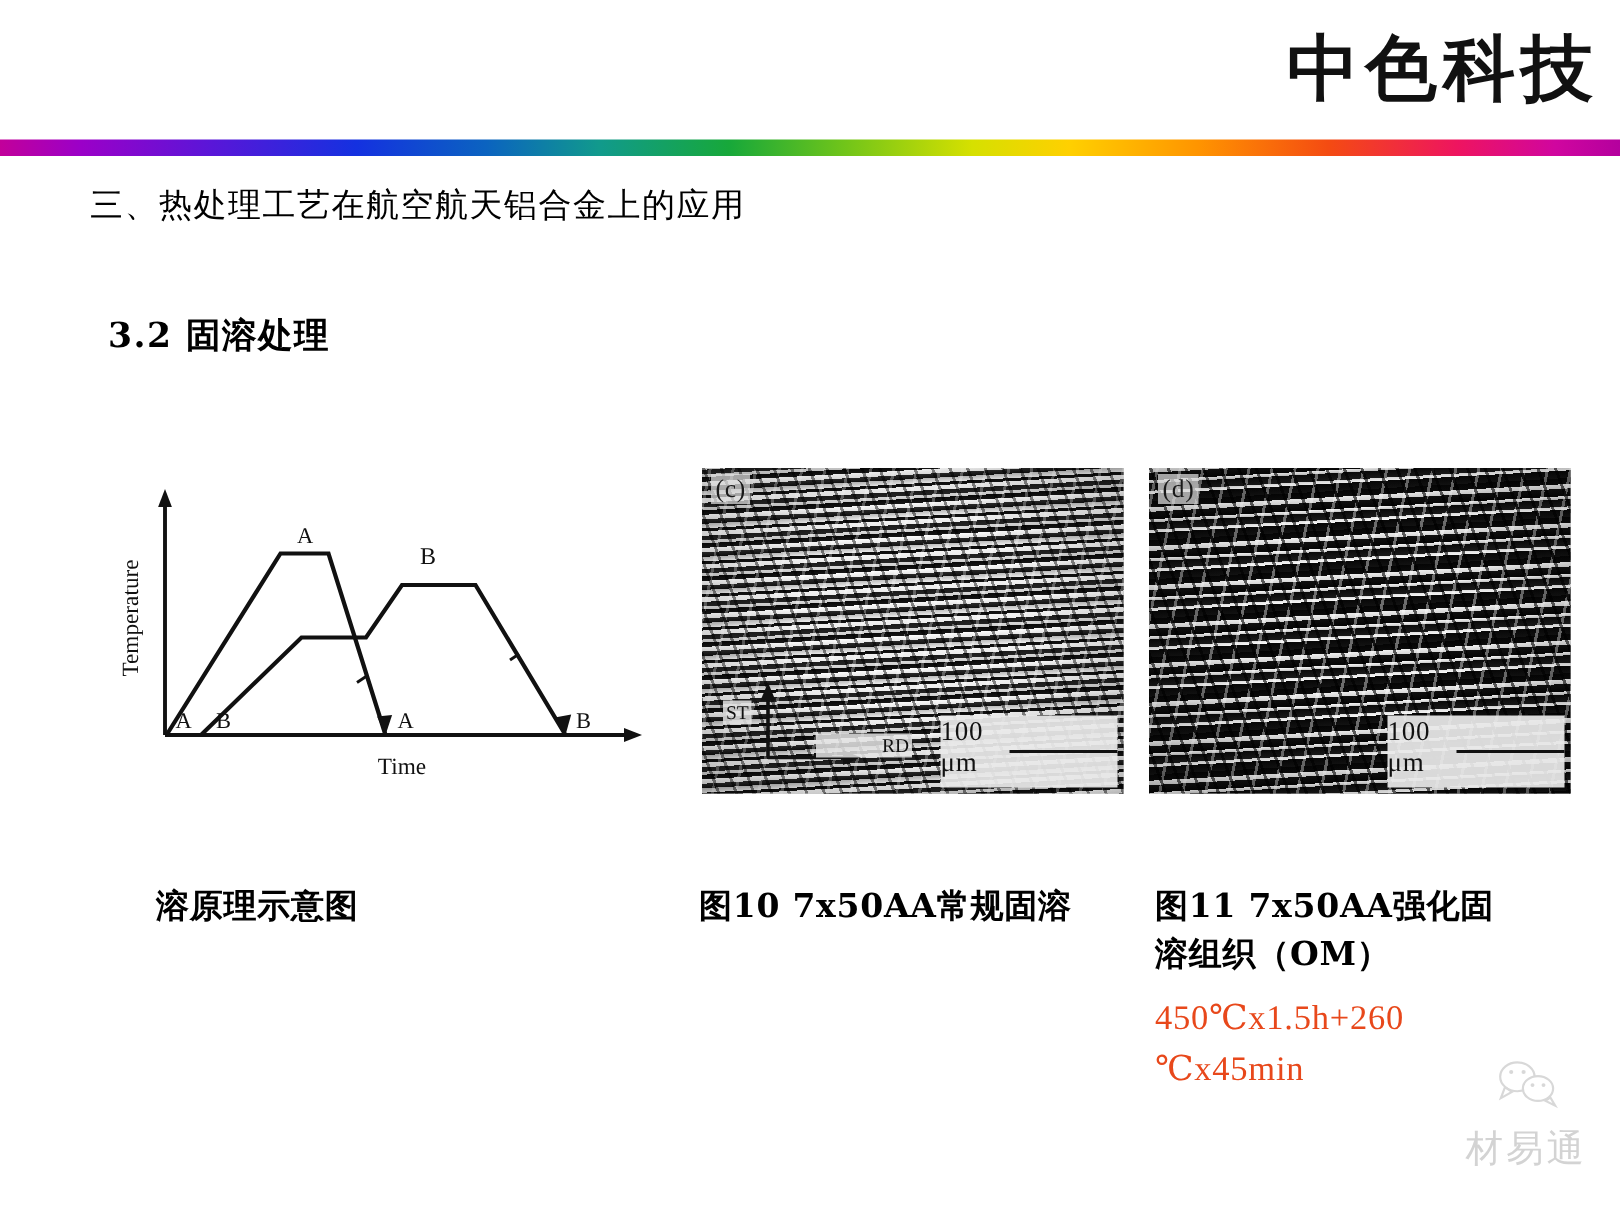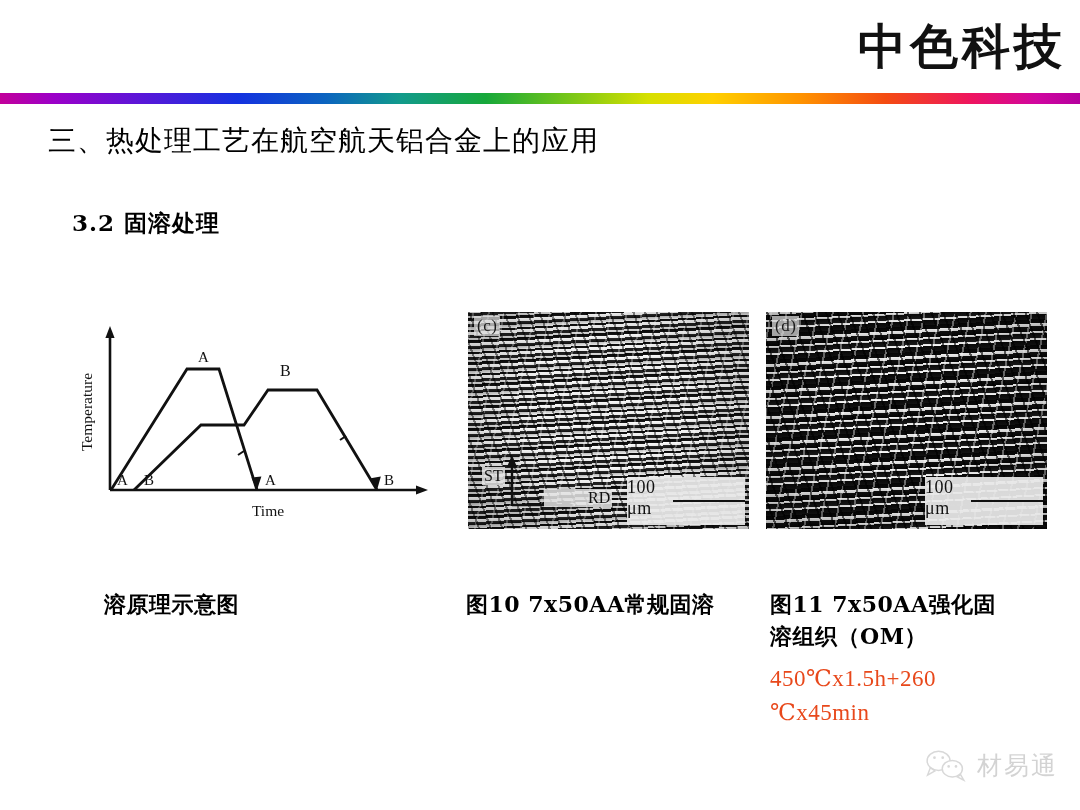--- a/index.html
+++ b/index.html
@@ -105,23 +105,23 @@
       #ff9400 74%,
       #f44b12 82%,
       #ee1460 90%,
       #d0069f 96%,
       #b4009e 100%);
   }
 
   
   #page-title {
     position: absolute;
-    left: 48px; top: 122px;
+    left: 60px; top: 122px;
     font-family: "DejaVu Serif", "Liberation Serif", serif;
-    font-size: 28px;
+    font-size: 22px;
     font-weight: normal;
     color: #000000;
     letter-spacing: 1px;
     white-space: nowrap;
   }
   #section-subtitle {
     position: absolute;
     left: 72px; top: 208px;
     font-family: "DejaVu Serif", "Liberation Serif", serif;
     font-weight: bold;
@@ -234,21 +234,21 @@
     background: #111111;
   }
   #mg-direction-marker {
     position: absolute;
     left: 14px; bottom: 18px;
     width: 112px; height: 58px;
   }
   .mg-dir-label {
     position: absolute;
     font-family: "Liberation Serif", serif;
-    font-size: 16px;
+    font-size: 13px;
     color: #111111;
     background: rgba(228,228,228,.85);
     padding: 0 2px;
   }
   #mg-dir-st { left: 0px; top: 14px; }
   #mg-dir-rd { left: 62px; top: 36px; padding-left: 44px; }
 
   
   .caption {
     position: absolute;
@@ -276,20 +276,21 @@
   }
 
   
   #watermark {
     position: absolute;
     right: 22px; bottom: 28px;
     display: flex;
     align-items: center;
     gap: 10px;
     opacity: .38;
+    flex-direction: column;
   }
   #wechat-icon { width: 44px; height: 34px; display: block; }
   #watermark-text {
     font-family: "DejaVu Serif", "Liberation Serif", serif;
     font-size: 25px;
     color: #8d8d8d;
     letter-spacing: 2px;
     white-space: nowrap;
   }
 </style>

